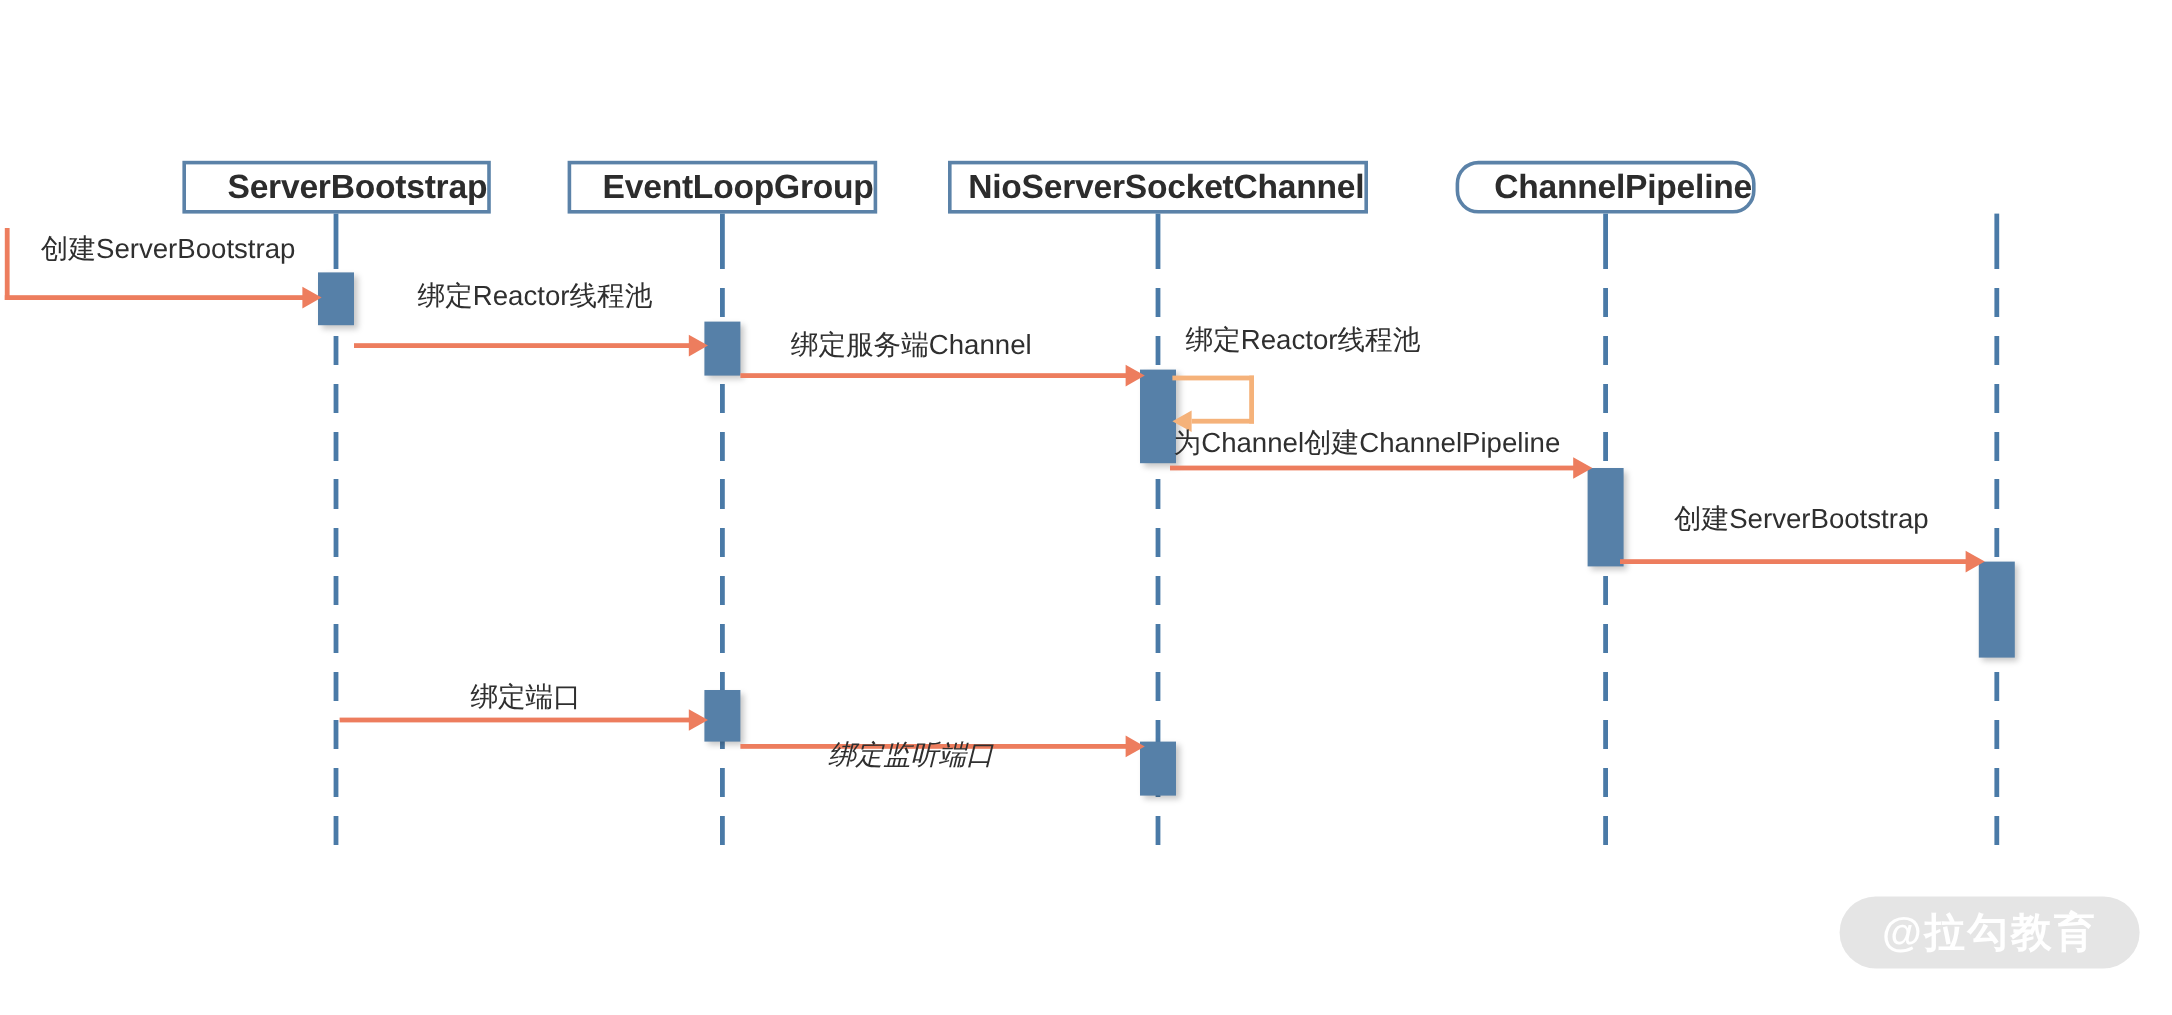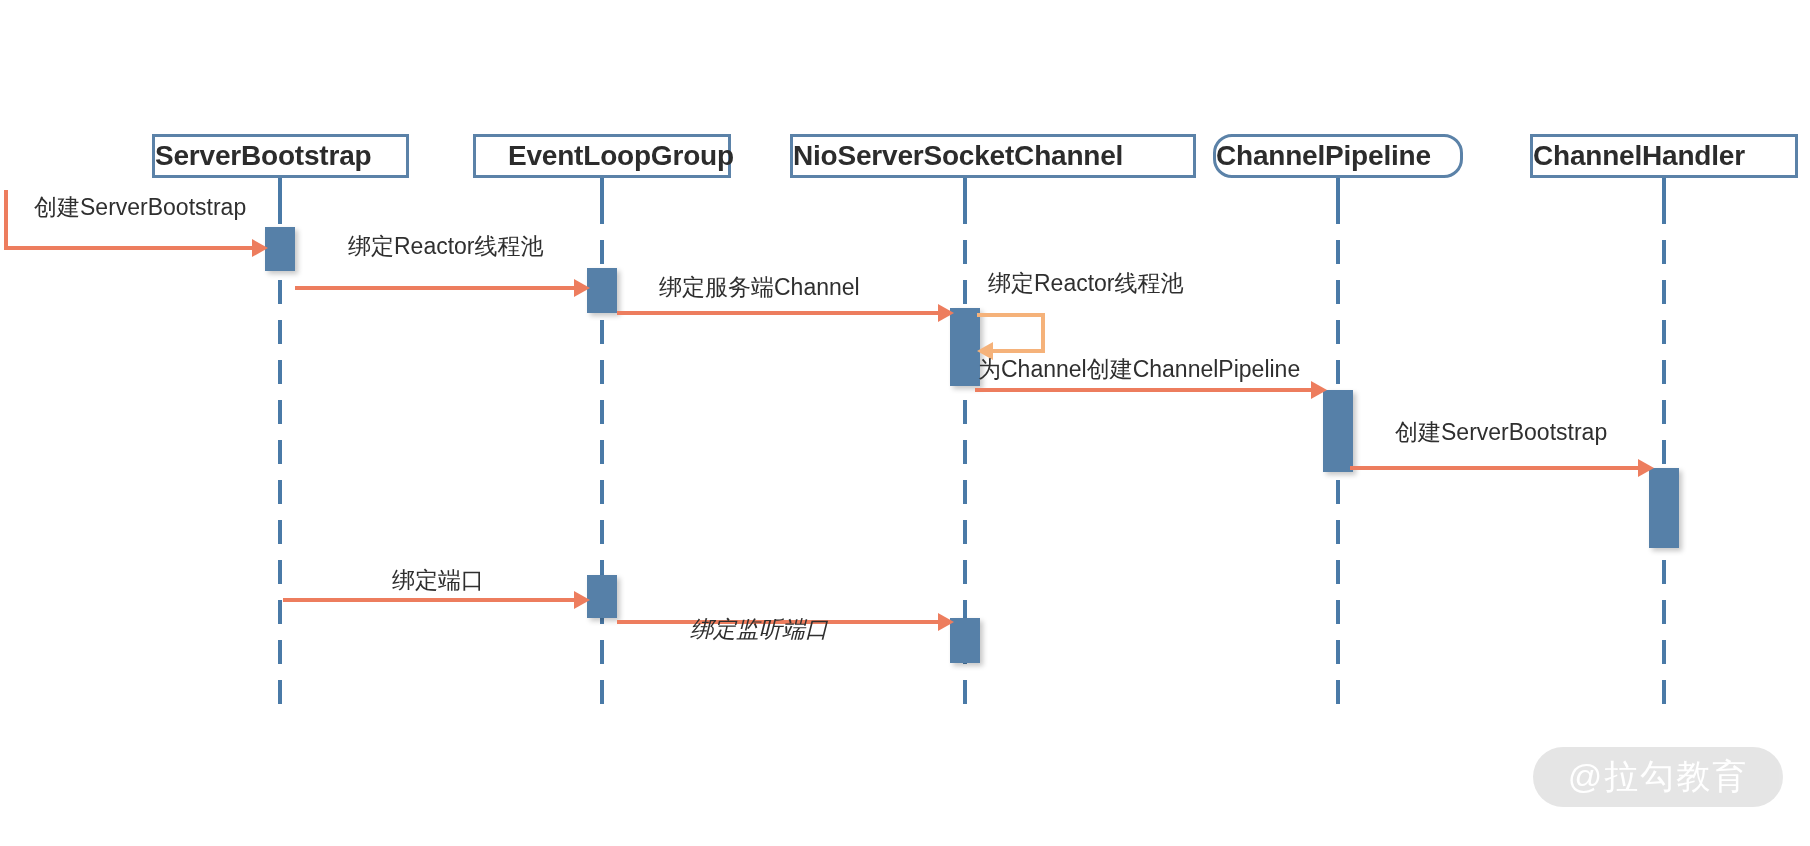--- a/index.html
+++ b/index.html
@@ -18,21 +18,21 @@
     overflow: hidden;
   }
   
   .actor-box {
     position: absolute;
     box-sizing: border-box;
     border: 3px solid #5b82a8;
     background: #ffffff;
     display: flex;
     align-items: center;
-    justify-content: flex-start;
+    justify-content: flex-end;
     height: 44px;
   }
   .actor-label {
     font-size: 28px;
     font-weight: bold;
     color: #2c2c2c;
     white-space: nowrap;
     letter-spacing: -0.2px;
   }
   
@@ -109,49 +109,46 @@
     display: flex;
     align-items: center;
     justify-content: center;
     background: #e0e0e0;
     border-radius: 30px;
     opacity: 0.82;
   }
   .watermark-text {
     font-size: 34px;
     color: #ffffff;
-    font-weight: normal;
+    font-weight: bold;
     letter-spacing: 2px;
     white-space: nowrap;
   }
 </style>
 </head>
 <body>
 
 <div id="canvas">
 
   <div class="actor-box" style="left:152px; top:134px; width:257px;">
     <span class="actor-label">ServerBootstrap</span>
   </div>
 
   <div class="actor-box" style="left:473px; top:134px; width:258px;padding-left:32px;">
     <span class="actor-label">EventLoopGroup</span>
   </div>
 
-  <div class="actor-box" style="left:790px; top:134px; width:406px;">
+  <div class="actor-box" style="left:790px; top:134px; width:350px;">
     <span class="actor-label">NioServerSocketChannel</span>
   </div>
 
   <div class="actor-box" style="left:1213px; top:134px; width:250px;border-radius:19px;">
     <span class="actor-label">ChannelPipeline</span>
   </div>
 
-  <div class="actor-box" style="left:1530px; top:134px; width:268px;">
-    <span class="actor-label">ChannelHandler</span>
-  </div>
 
   <div class="lifeline-solid" style="left:278px; top:178px; height:22px;"></div>
   <div class="lifeline" style="left:278px; top:200px; height:508px;"></div>
 
   <div class="lifeline-solid" style="left:600px; top:178px; height:22px;"></div>
   <div class="lifeline" style="left:600px; top:200px; height:508px;"></div>
 
   <div class="lifeline-solid" style="left:963px; top:178px; height:22px;"></div>
   <div class="lifeline" style="left:963px; top:200px; height:508px;"></div>
 

